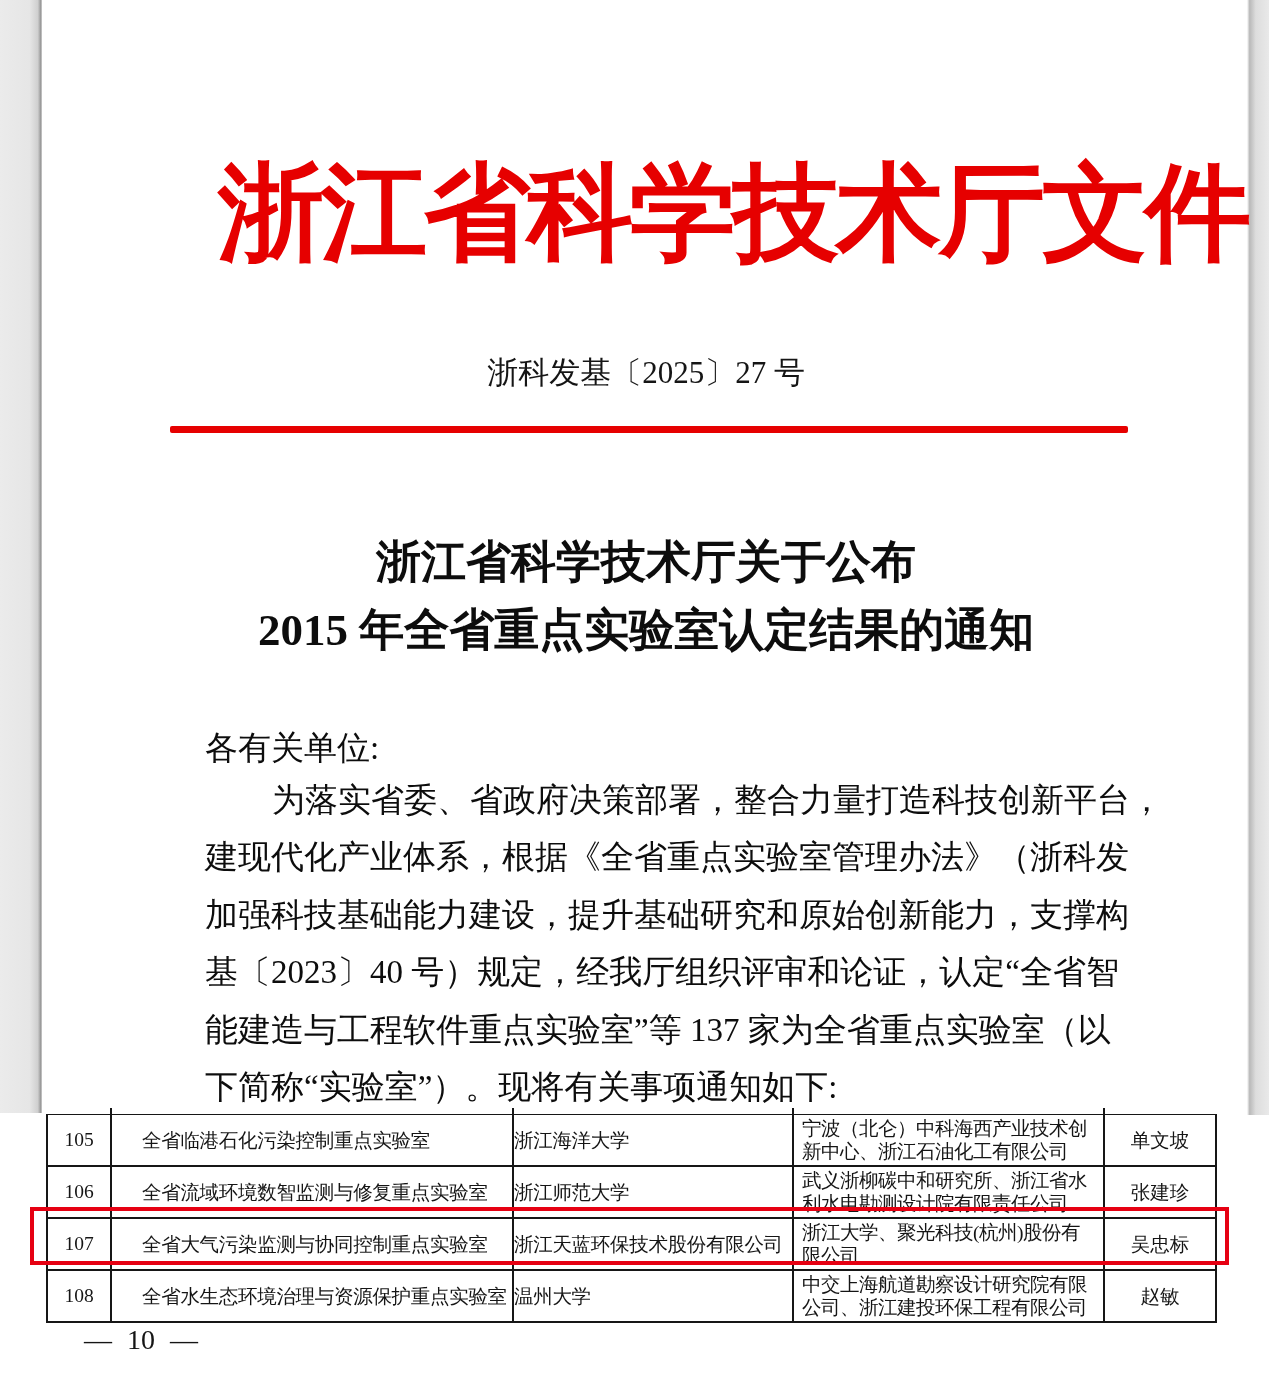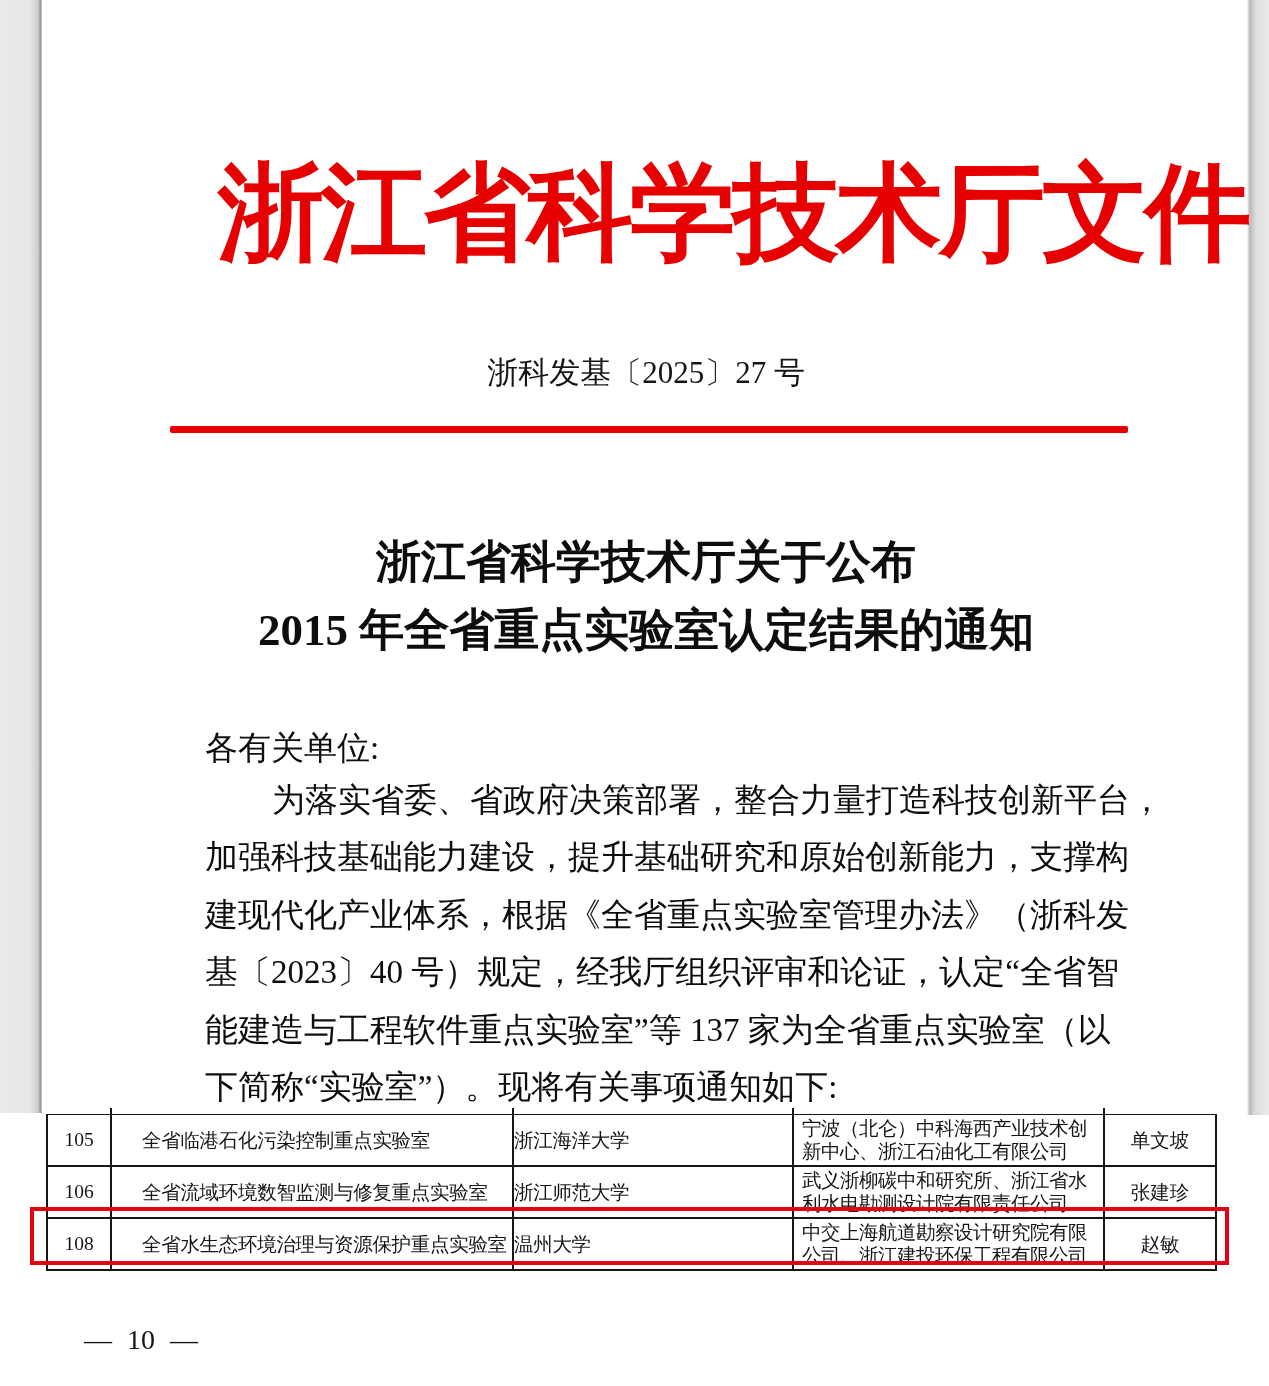--- a/index.html
+++ b/index.html
@@ -135,22 +135,22 @@
 
   <div class="notice-title">
     <div>浙江省科学技术厅关于公布</div>
     <div>2015 年全省重点实验室认定结果的通知</div>
   </div>
 
   <div class="salutation">各有关单位:</div>
 
   <div class="body-text">
     <div class="line indent">为落实省委、省政府决策部署，整合力量打造科技创新平台，</div>
+    <div class="line">建现代化产业体系，根据《全省重点实验室管理办法》（浙科发</div>
     <div class="line">加强科技基础能力建设，提升基础研究和原始创新能力，支撑构</div>
-    <div class="line">建现代化产业体系，根据《全省重点实验室管理办法》（浙科发</div>
     <div class="line">基〔2023〕40 号）规定，经我厅组织评审和论证，认定“全省智</div>
     <div class="line">能建造与工程软件重点实验室”等 137 家为全省重点实验室（以</div>
     <div class="line">下简称“实验室”）。现将有关事项通知如下:</div>
   </div>
 
   <div class="stub s1"></div>
   <div class="stub s2"></div>
   <div class="stub s3"></div>
   <div class="stub s4"></div>
 
@@ -163,20 +163,27 @@
         <td class="col-part">宁波（北仑）中科海西产业技术创新中心、浙江石油化工有限公司</td>
         <td class="col-dir">单文坡</td>
       </tr>
       <tr class="row-106">
         <td class="col-no">106</td>
         <td class="col-lab">全省流域环境数智监测与修复重点实验室</td>
         <td class="col-org">浙江师范大学</td>
         <td class="col-part">武义浙柳碳中和研究所、浙江省水利水电勘测设计院有限责任公司</td>
         <td class="col-dir">张建珍</td>
       </tr>
+      <tr class="row-107">
+        <td class="col-no">107</td>
+        <td class="col-lab">全省大气污染监测与协同控制重点实验室</td>
+        <td class="col-org">浙江天蓝环保技术股份有限公司</td>
+        <td class="col-part">浙江大学、聚光科技(杭州)股份有限公司</td>
+        <td class="col-dir">吴忠标</td>
+      </tr>
       <tr class="row-108">
         <td class="col-no">108</td>
         <td class="col-lab">全省水生态环境治理与资源保护重点实验室</td>
         <td class="col-org">温州大学</td>
         <td class="col-part">中交上海航道勘察设计研究院有限公司、浙江建投环保工程有限公司</td>
         <td class="col-dir">赵敏</td>
       </tr>
     </tbody>
   </table>
 

